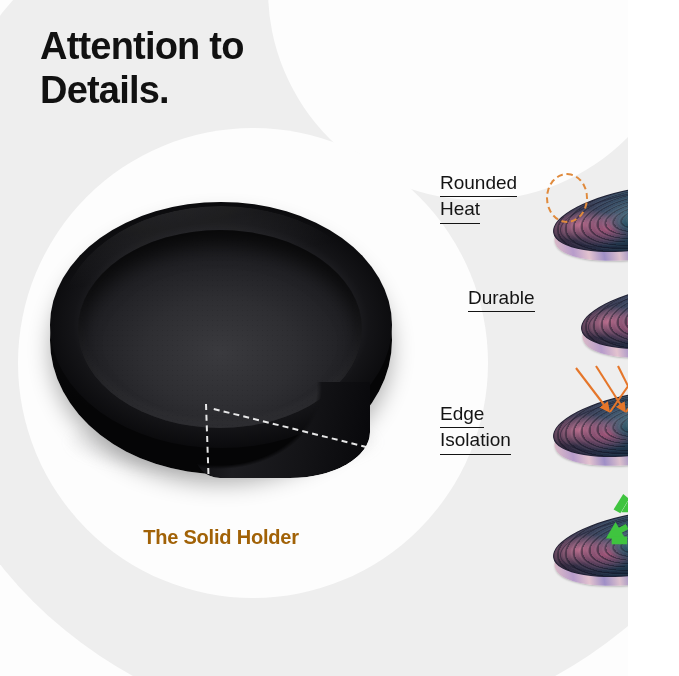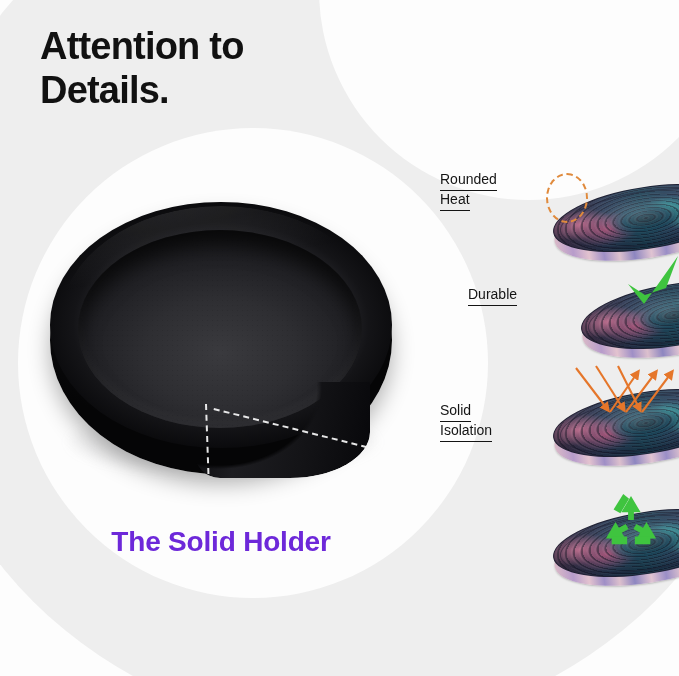--- a/index.html
+++ b/index.html
@@ -2,21 +2,21 @@
 <html><head>
 <meta charset="utf-8">
 <style>
   html, body {
     margin: 0;
     padding: 0;
     background: #ffffff;
   }
   #canvas {
     position: relative;
-    width: 679px;
+    width: 628px;
     height: 676px;
     overflow: hidden;
     background: #fdfdfd;
     font-family: "Liberation Sans", sans-serif;
   }
 
   
   .bg-gray-circle {
     position: absolute;
     left: -96px;
@@ -190,38 +190,38 @@
     transform-origin: left top;
     border-top-style: dashed;
   }
 
   .product-caption {
     position: absolute;
     left: 0;
     top: 330px;
     width: 350px;
     text-align: center;
-    font-size: 28px;
+    font-size: 20px;
     font-weight: bold;
-    color: #6d28d9;
+    color: #a16207;
     letter-spacing: -0.2px;
   }
 
   
   .feature-row {
     position: absolute;
     left: 440px;
     width: 239px;
     height: 96px;
   }
   .feature-label {
     position: absolute;
     left: 0;
     width: 118px;
-    font-size: 14px;
+    font-size: 19px;
     line-height: 1.28;
     color: #141414;
     white-space: pre-line;
   }
   .feature-label span {
     display: inline-block;
     border-bottom: 1.6px solid #141414;
     padding-bottom: 1px;
   }
   .coaster-slot {
@@ -402,21 +402,21 @@
       </div>
       <div class="check-icon">
         <svg viewBox="0 0 58 58" width="58" height="58">
           <path d="M4 30 L20 50 L54 2 L42 34 L21 41 Z" fill="#3fc43f"></path>
         </svg>
       </div>
     </div>
   </div>
 
   <div class="feature-row" style="top:370px;">
-    <div class="feature-label" style="top:32px;"><span>Solid</span><br><span>Isolation</span></div>
+    <div class="feature-label" style="top:32px;"><span>Edge</span><br><span>Isolation</span></div>
     <div class="coaster-slot">
       <div class="coaster-shadow"></div>
       <div class="coaster">
         <div class="coaster-edge"></div>
         <div class="coaster-top"></div>
         <div class="coaster-ring"></div>
       </div>
       <div class="heat-arrows">
         <svg viewBox="0 0 128 72" width="128" height="72">
           <defs>

